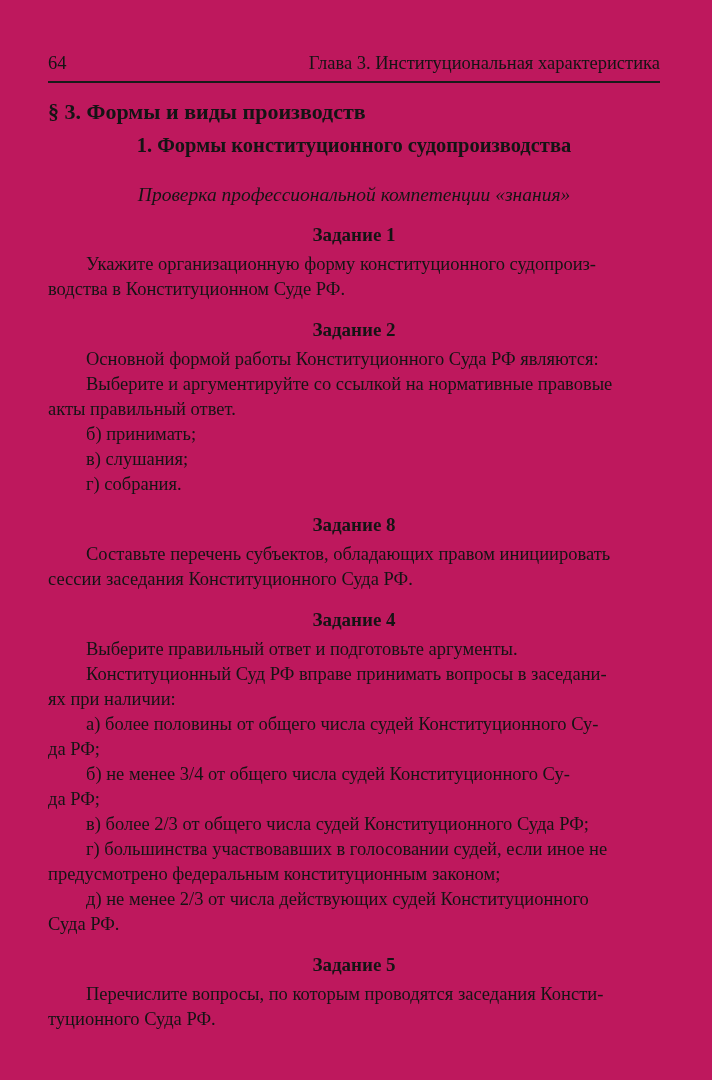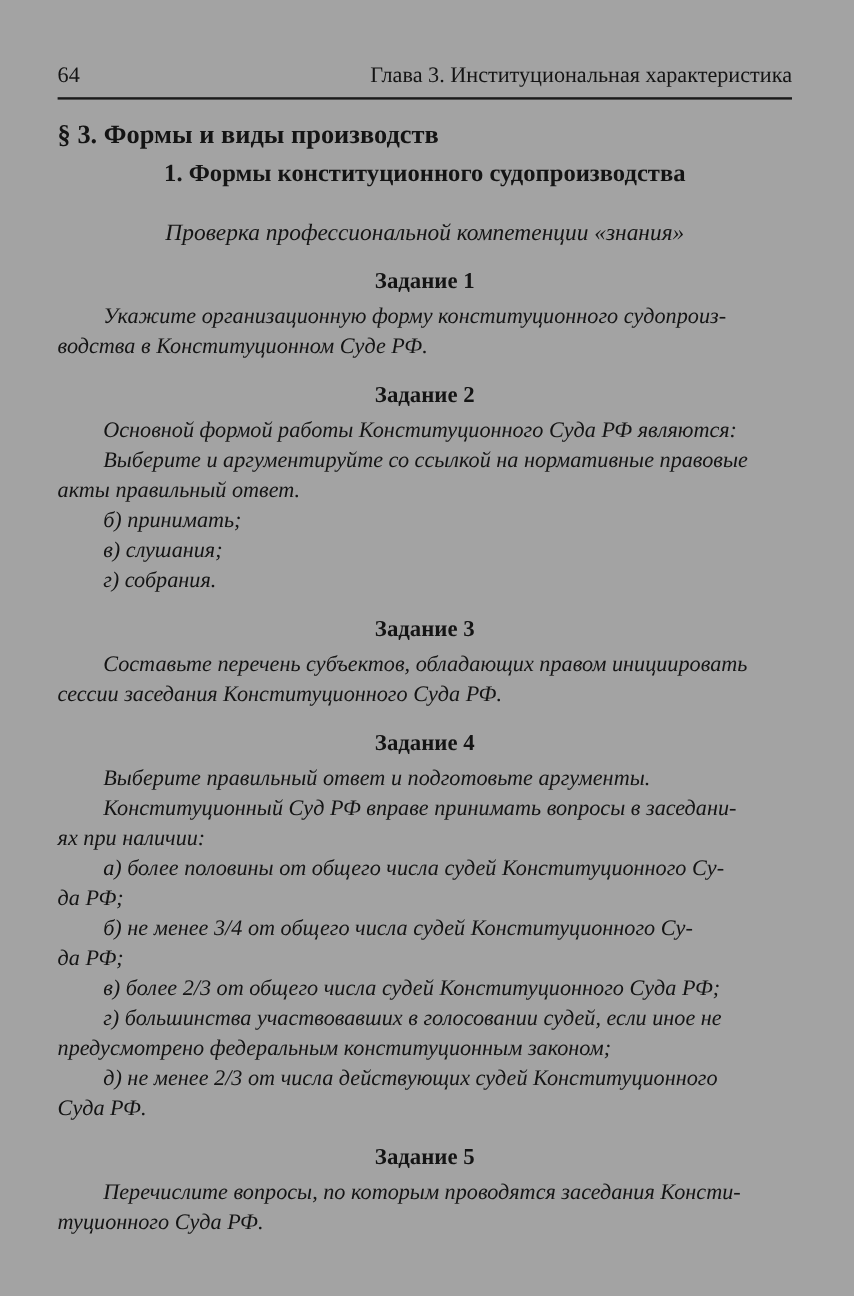--- a/index.html
+++ b/index.html
@@ -6,21 +6,21 @@
     margin: 0;
     padding: 0;
     background: #f4f4f2;
   }
   .page {
     position: relative;
     width: 712px;
     height: 1080px;
     margin: 0 auto;
     box-sizing: border-box;
-    background: #a3a3a3;
+    background: #be185d;
     color: #141414;
     font-family: "Liberation Serif", serif;
     padding: 52px 52px 0 48px;
     overflow: hidden;
   }
   .running-head {
     display: flex;
     justify-content: space-between;
     align-items: baseline;
     font-size: 18.5px;
@@ -59,21 +59,20 @@
     font-weight: bold;
     line-height: 24px;
   }
   .par {
     margin: 0;
     font-size: 18.5px;
     line-height: 25px;
     text-indent: 38px;
     white-space: pre-wrap;
     text-align: left;
-    font-style: italic;
   }
 </style>
 </head>
 <body>
 
 <div class="page">
 
   <div class="running-head">
     <span>64</span>
     <span>Глава 3. Институциональная характеристика</span>
@@ -91,21 +90,21 @@
       <div class="task-heading">Задание 1</div>
       <p class="par">Укажите организационную форму конституционного судопроиз-
 водства в Конституционном Суде РФ.</p>
       <div class="task-heading">Задание 2</div>
       <p class="par">Основной формой работы Конституционного Суда РФ являются:</p>
       <p class="par">Выберите и аргументируйте со ссылкой на нормативные правовые
 акты правильный ответ.</p>
       <p class="par">б) принимать;</p>
       <p class="par">в) слушания;</p>
       <p class="par">г) собрания.</p>
-      <div class="task-heading">Задание 3</div>
+      <div class="task-heading">Задание 8</div>
       <p class="par">Составьте перечень субъектов, обладающих правом инициировать
 сессии заседания Конституционного Суда РФ.</p>
       <div class="task-heading">Задание 4</div>
       <p class="par">Выберите правильный ответ и подготовьте аргументы.</p>
       <p class="par">Конституционный Суд РФ вправе принимать вопросы в заседани-
 ях при наличии:</p>
       <p class="par">а) более половины от общего числа судей Конституционного Су-
 да РФ;</p>
       <p class="par">б) не менее 3/4 от общего числа судей Конституционного Су-
 да РФ;</p>

